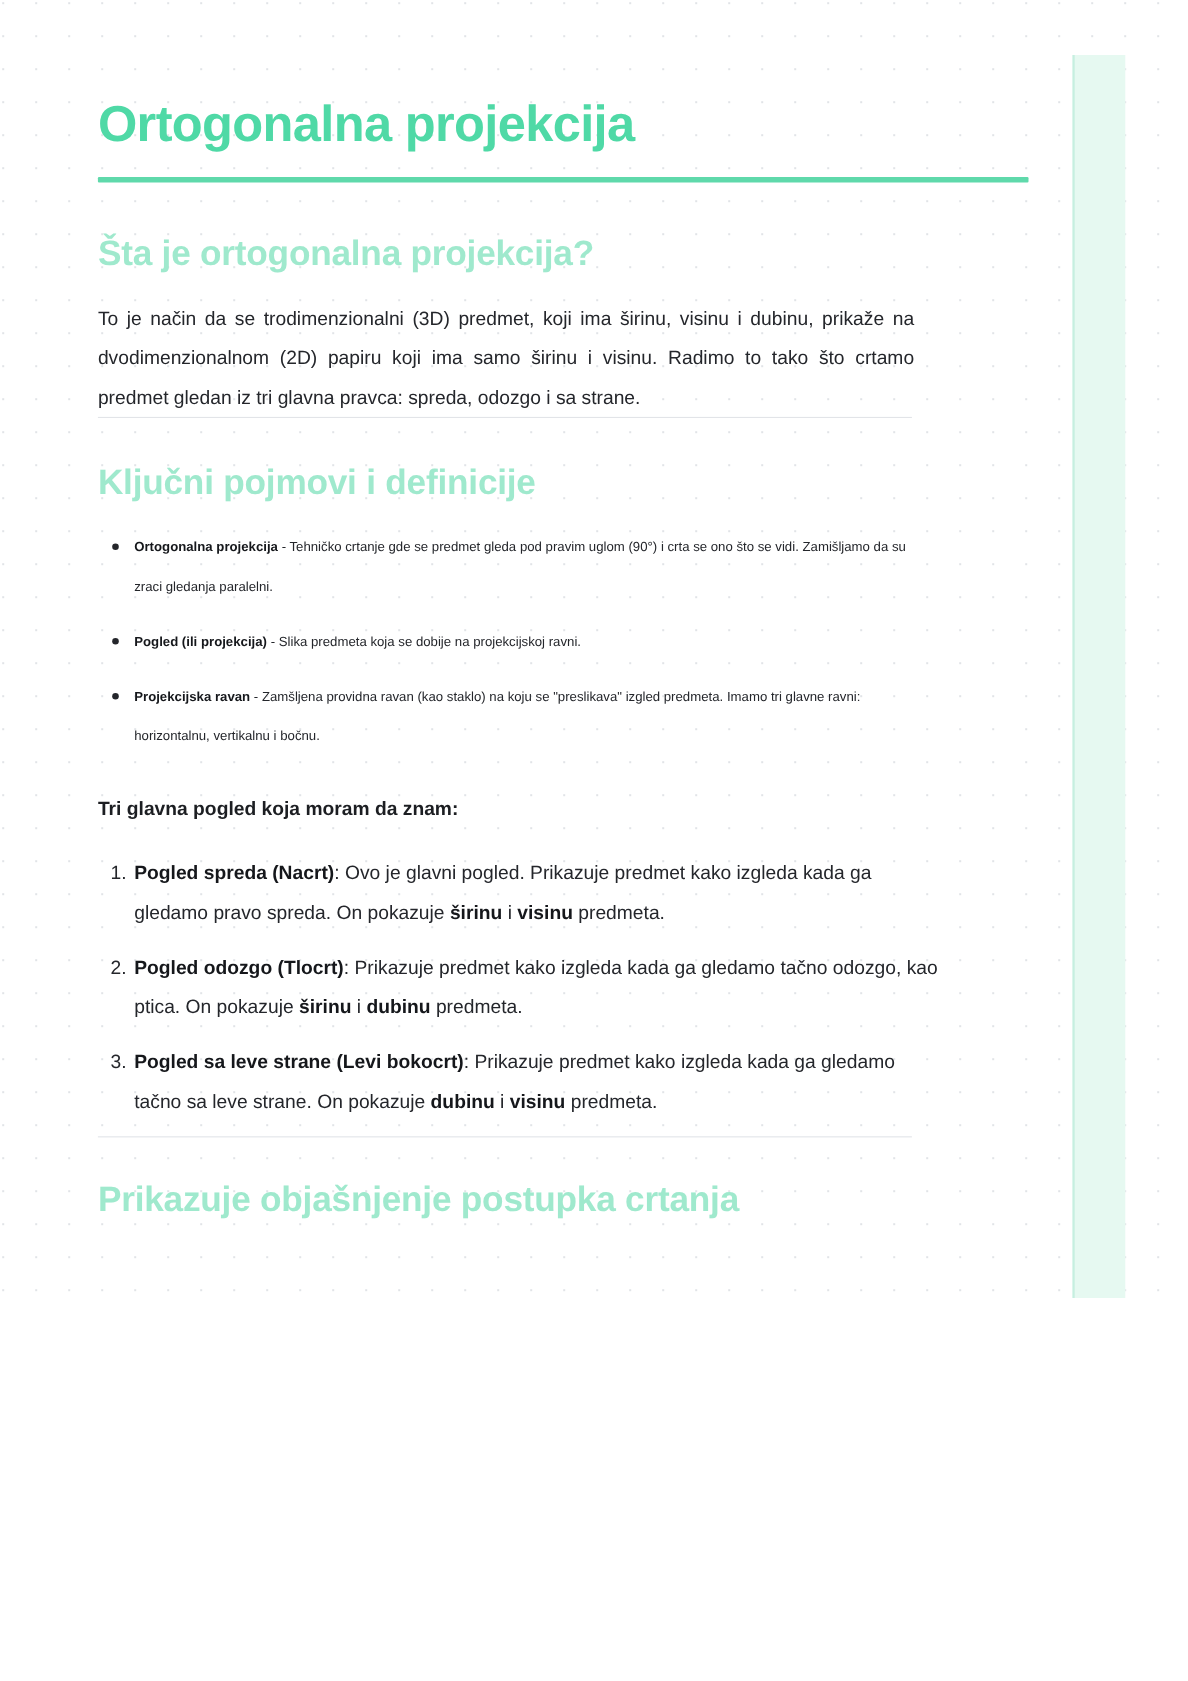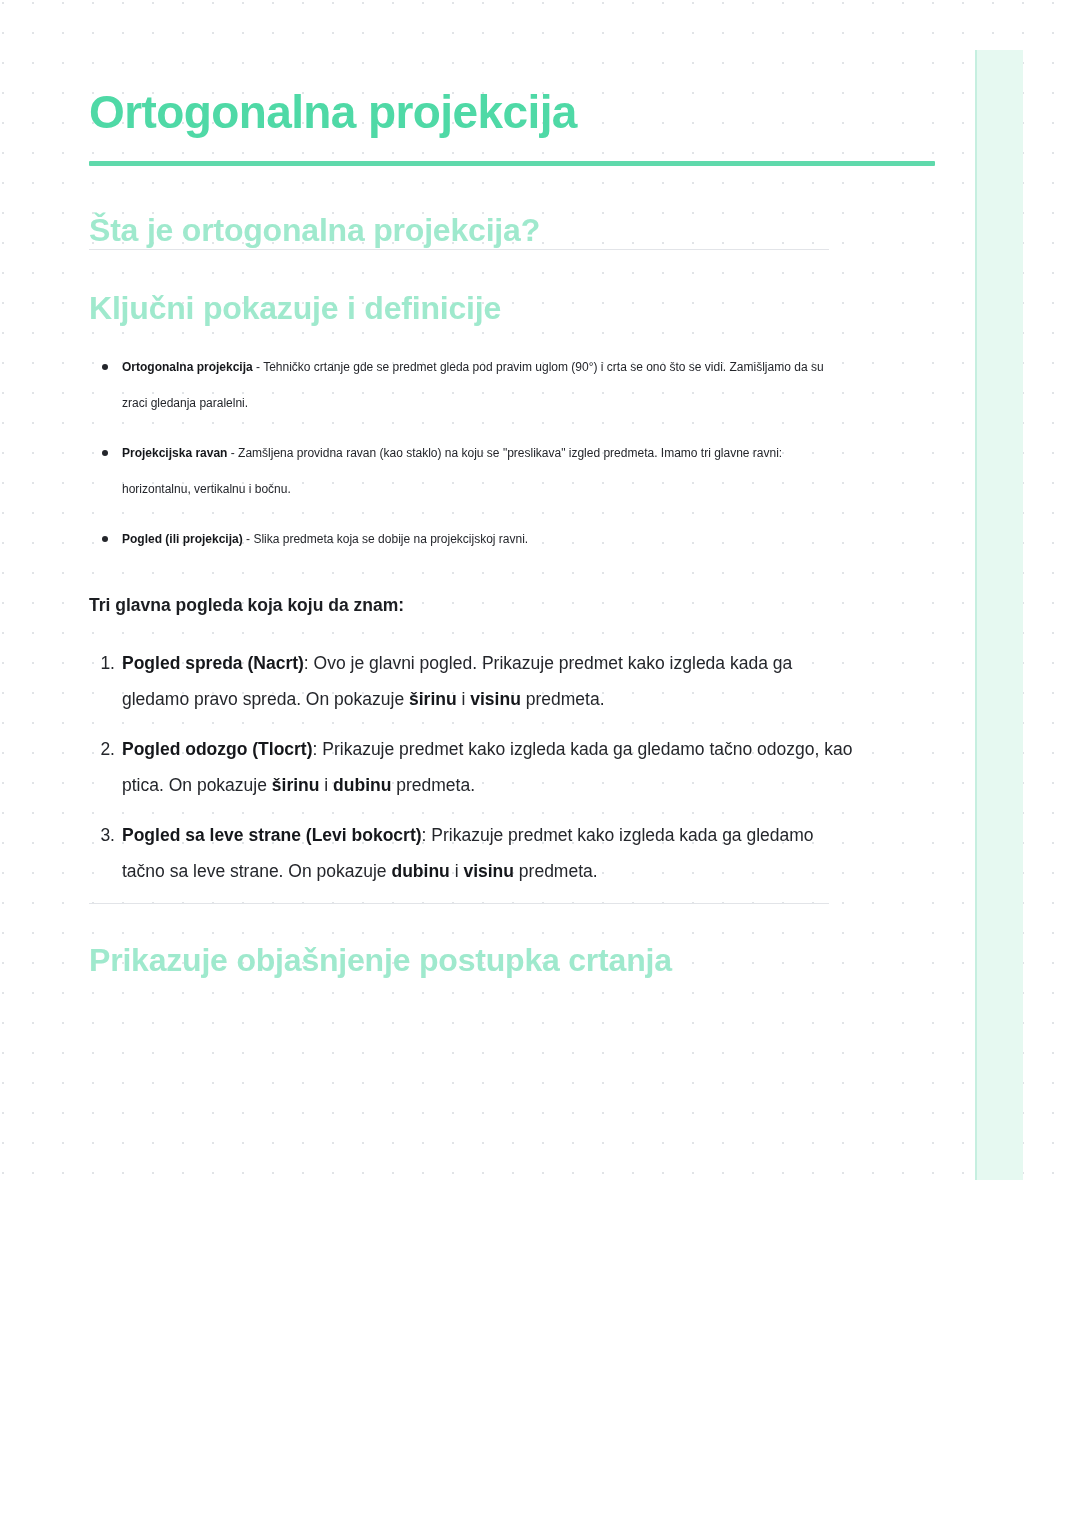--- a/index.html
+++ b/index.html
@@ -184,38 +184,39 @@
   <div class="dot-grid"></div>
   <div class="mint-band"></div>
   <div class="mint-band-edge"></div>
 
   <div class="content">
 
     <h1 class="doc-title">Ortogonalna projekcija</h1>
     <div class="title-rule"></div>
 
     <h2 class="section-heading sec1-h">Šta je ortogonalna projekcija?</h2>
+    <p class="body-text p1">To je način da se trodimenzionalni (3D) predmet, koji ima širinu, visinu i dubinu, prikaže na dvodimenzionalnom (2D) papiru koji ima samo širinu i visinu. Radimo to tako što crtamo predmet gledan iz tri glavna pravca: spreda, odozgo i sa strane.</p>
 
     <hr class="thin-rule rule1">
 
-    <h2 class="section-heading sec2-h">Ključni pokazuje i definicije</h2>
+    <h2 class="section-heading sec2-h">Ključni pojmovi i definicije</h2>
 
     <ul class="term-list">
       <li>
         <span class="bullet-dot"></span><b>Ortogonalna projekcija</b><span> - </span><span>Tehničko crtanje gde se predmet gleda pod pravim uglom (90°) i crta se ono što se vidi. Zamišljamo da su zraci gledanja paralelni.</span>
       </li>
       <li>
+        <span class="bullet-dot"></span><b>Pogled (ili projekcija)</b><span> - </span><span>Slika predmeta koja se dobije na projekcijskoj ravni.</span>
+      </li>
+      <li>
         <span class="bullet-dot"></span><b>Projekcijska ravan</b><span> - </span><span>Zamšljena providna ravan (kao staklo) na koju se "preslikava" izgled predmeta. Imamo tri glavne ravni: horizontalnu, vertikalnu i bočnu.</span>
       </li>
-      <li>
-        <span class="bullet-dot"></span><b>Pogled (ili projekcija)</b><span> - </span><span>Slika predmeta koja se dobije na projekcijskoj ravni.</span>
-      </li>
     </ul>
 
-    <p class="lead-in">Tri glavna pogleda koja koju da znam:</p>
+    <p class="lead-in">Tri glavna pogled koja moram da znam:</p>
 
     <ol class="view-list">
       <li>
         <span class="num">1.</span><b>Pogled spreda (Nacrt)</b><span>: </span><span>Ovo je glavni pogled. Prikazuje predmet kako izgleda kada ga gledamo pravo spreda. On pokazuje </span><b>širinu</b><span> i </span><b>visinu</b><span> predmeta.</span>
       </li>
       <li>
         <span class="num">2.</span><b>Pogled odozgo (Tlocrt)</b><span>: </span><span>Prikazuje predmet kako izgleda kada ga gledamo tačno odozgo, kao ptica. On pokazuje </span><b>širinu</b><span> i </span><b>dubinu</b><span> predmeta.</span>
       </li>
       <li>
         <span class="num">3.</span><b>Pogled sa leve strane (Levi bokocrt)</b><span>: </span><span>Prikazuje predmet kako izgleda kada ga gledamo tačno sa leve strane. On pokazuje </span><b>dubinu</b><span> i </span><b>visinu</b><span> predmeta.</span>

